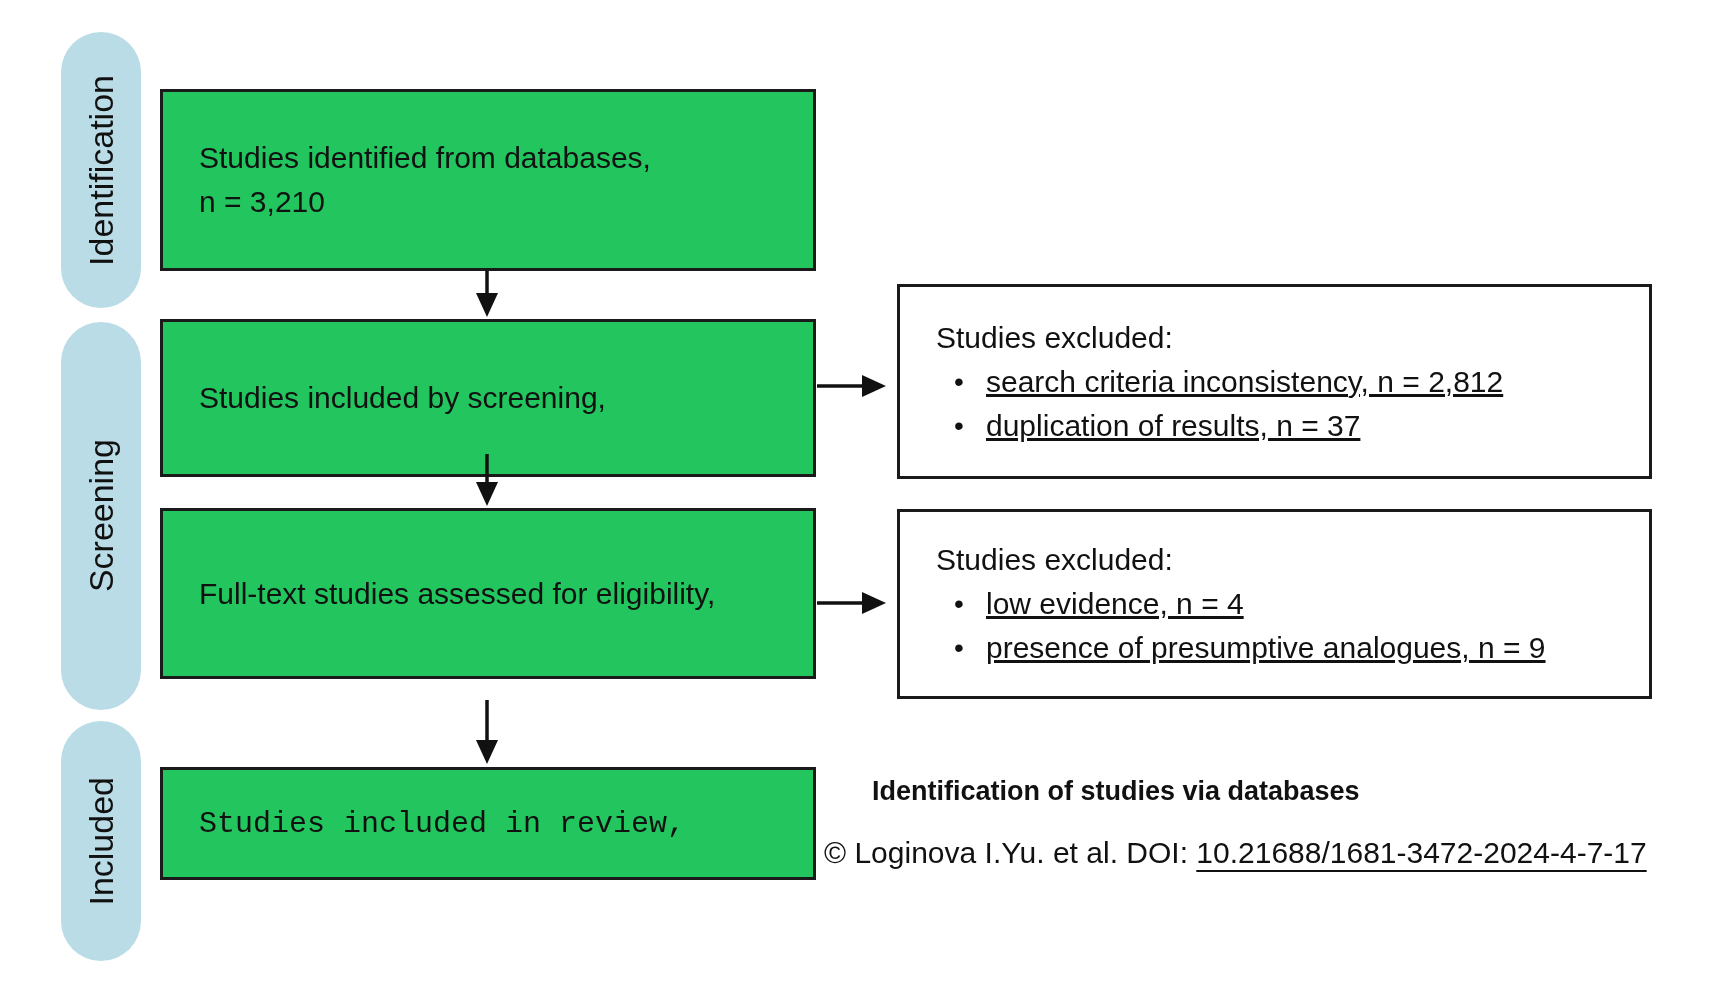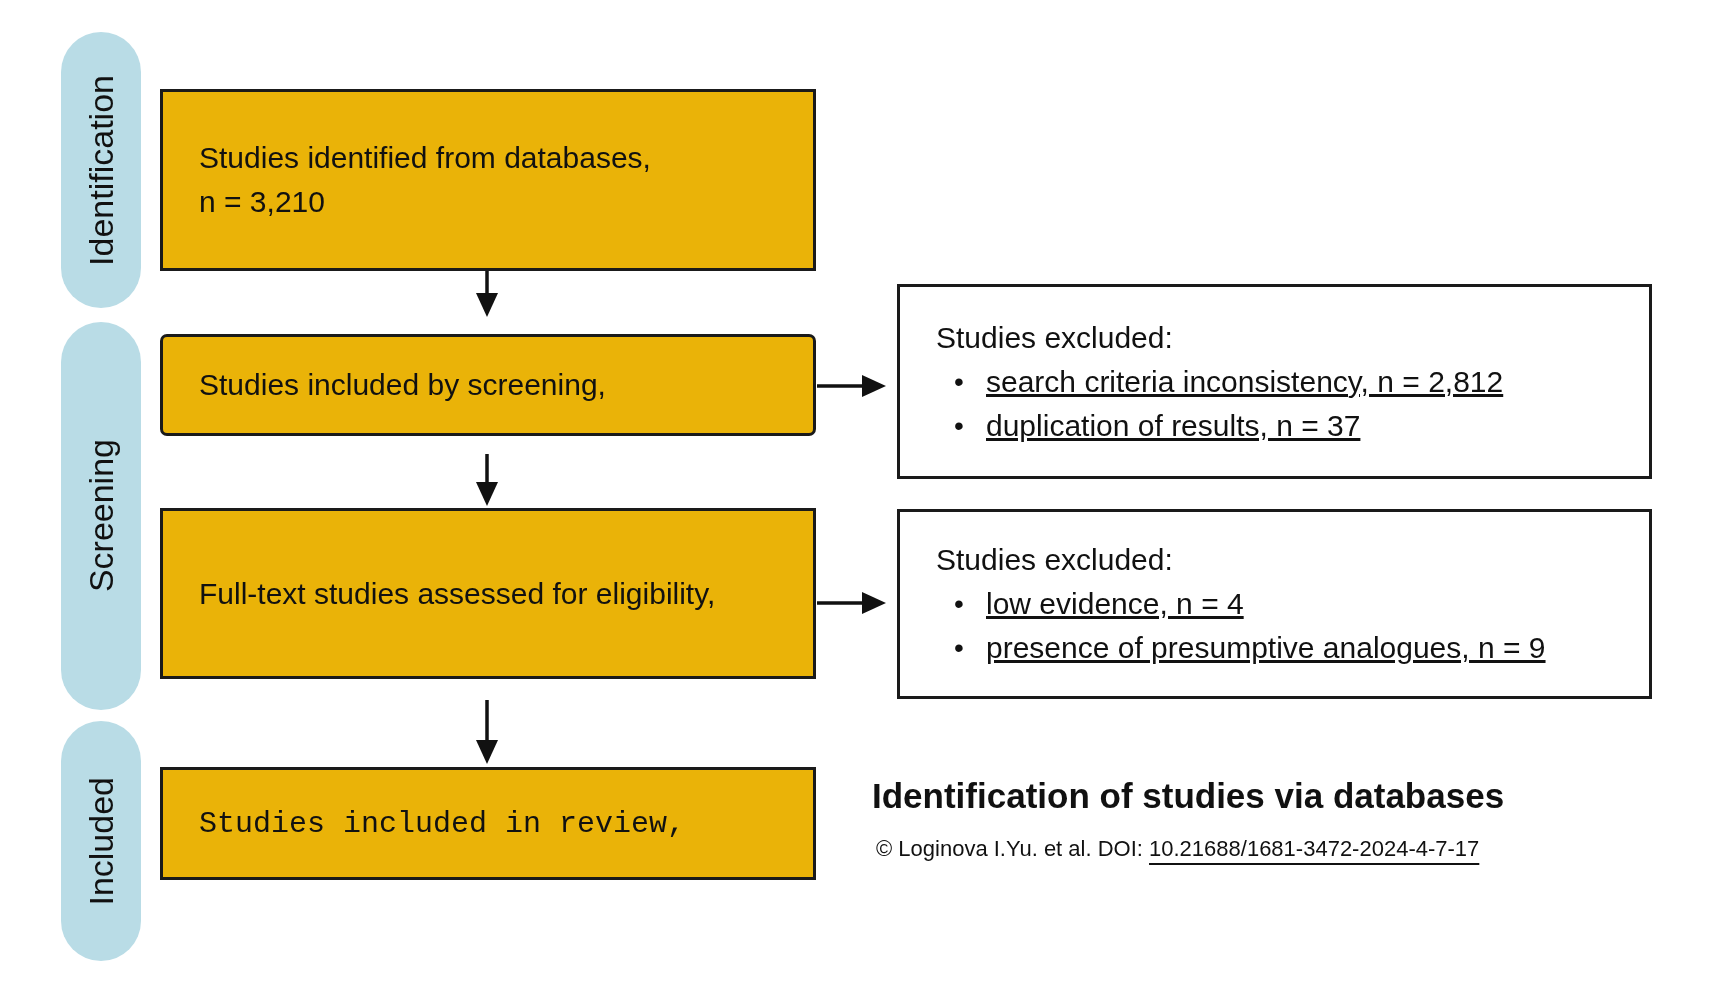--- a/index.html
+++ b/index.html
@@ -22,27 +22,27 @@
   .pill-1{top:32px;height:276px;}
   .pill-2{top:322px;height:388px;}
   .pill-3{top:721px;height:240px;}
   .pill-label{
     writing-mode:vertical-rl;transform:rotate(180deg);
     font-size:34px;color:#111;white-space:nowrap;
   }
   
   .fbox{
     position:absolute;left:160px;width:656px;box-sizing:border-box;
-    border:3px solid var(--border);background:#eab308;
+    border:3px solid var(--border);background:#22c55e;
     display:flex;flex-direction:column;justify-content:center;
     padding-left:36px;padding-right:10px;
     font-size:30px;line-height:44px;
   }
   .fbox-1{top:89px;height:182px;}
-  .fbox-2{top:334px;height:102px;border-radius:7px;}
+  .fbox-2{top:319px;height:158px;}
   .fbox-3{top:508px;height:171px;}
   .fbox-4{top:767px;height:113px;font-family:Liberation Mono, monospace;}
   
   .ebox{
     position:absolute;left:889px;width:755px;box-sizing:border-box;
     border:3px solid var(--border);background:#fff;
     display:flex;flex-direction:column;justify-content:center;
     padding-left:36px;padding-right:10px;
     font-size:30px;line-height:44px;margin-left:8px;
   }
@@ -51,25 +51,25 @@
   .bullet-row{display:flex;}
   .bullet{width:50px;padding-left:18px;box-sizing:border-box;flex:0 0 auto;font-size:28px;}
   .bullet-text{flex:1;text-decoration:underline;}
   
   .arrows{position:absolute;left:0;top:0;pointer-events:none;}
   .arrows line{stroke:#111;stroke-width:3.5px;}
   .arrows polygon{fill:#111;}
   
   .caption-title{
     position:absolute;left:872px;top:776px;
-    font-size:35px;font-weight:bold;white-space:nowrap;
+    font-size:27px;font-weight:bold;white-space:nowrap;
   }
   .caption-credit{
-    position:absolute;left:876px;top:836px;
-    font-size:22px;white-space:nowrap;
+    position:absolute;left:824px;top:836px;
+    font-size:30px;white-space:nowrap;
   }
   .doi{
     text-decoration:underline;
     text-decoration-thickness:2px;
     text-underline-offset:7px;
   }
 </style>
 </head>
 <body>
 

